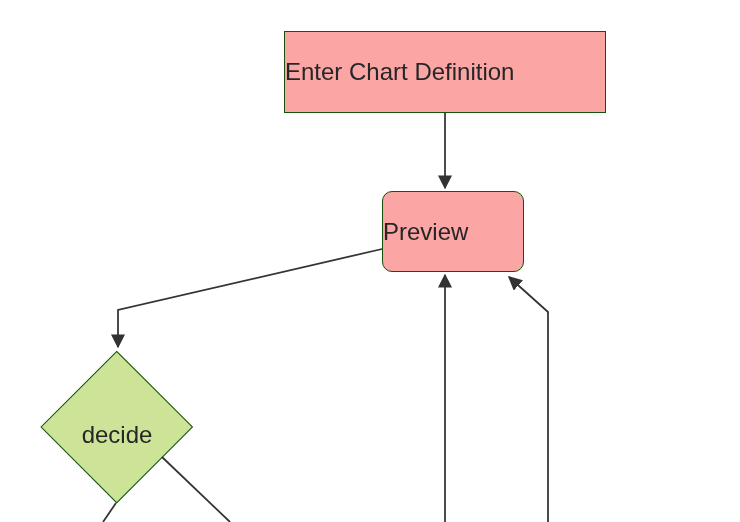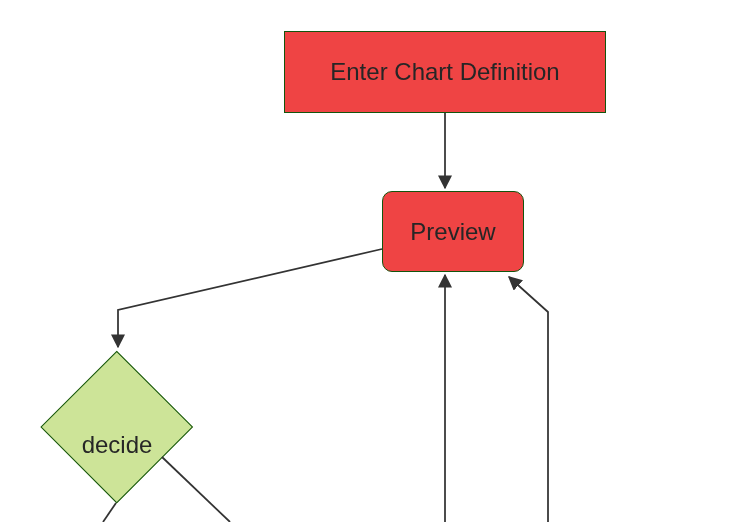--- a/index.html
+++ b/index.html
@@ -11,25 +11,25 @@
     position: relative;
     width: 740px;
     height: 522px;
     background: #ffffff;
     overflow: hidden;
     font-family: "Liberation Sans", "DejaVu Sans", sans-serif;
   }
   .node {
     position: absolute;
     box-sizing: border-box;
-    background: #ef4444;
+    background: #fca5a5;
     border: 1.7px solid #13540c;
     display: flex;
     align-items: center;
-    justify-content: center;
+    justify-content: flex-start;
     z-index: 1;
   }
   .node-label {
     font-size: 24px;
     color: #262626;
     white-space: nowrap;
     text-align: center;
   }
   .node-rect {
     left: 284px;
@@ -52,21 +52,21 @@
     height: 107.5px;
     box-sizing: border-box;
     background: #cde498;
     border: 1.7px solid #13540c;
     transform: rotate(45deg);
     z-index: 1;
   }
   .node-diamond-label {
     position: absolute;
     left: 41px;
-    top: 430px;
+    top: 420px;
     width: 152px;
     height: 30px;
     display: flex;
     align-items: center;
     justify-content: center;
     z-index: 1;
   }
   .edge-layer {
     position: absolute;
     left: 0;

